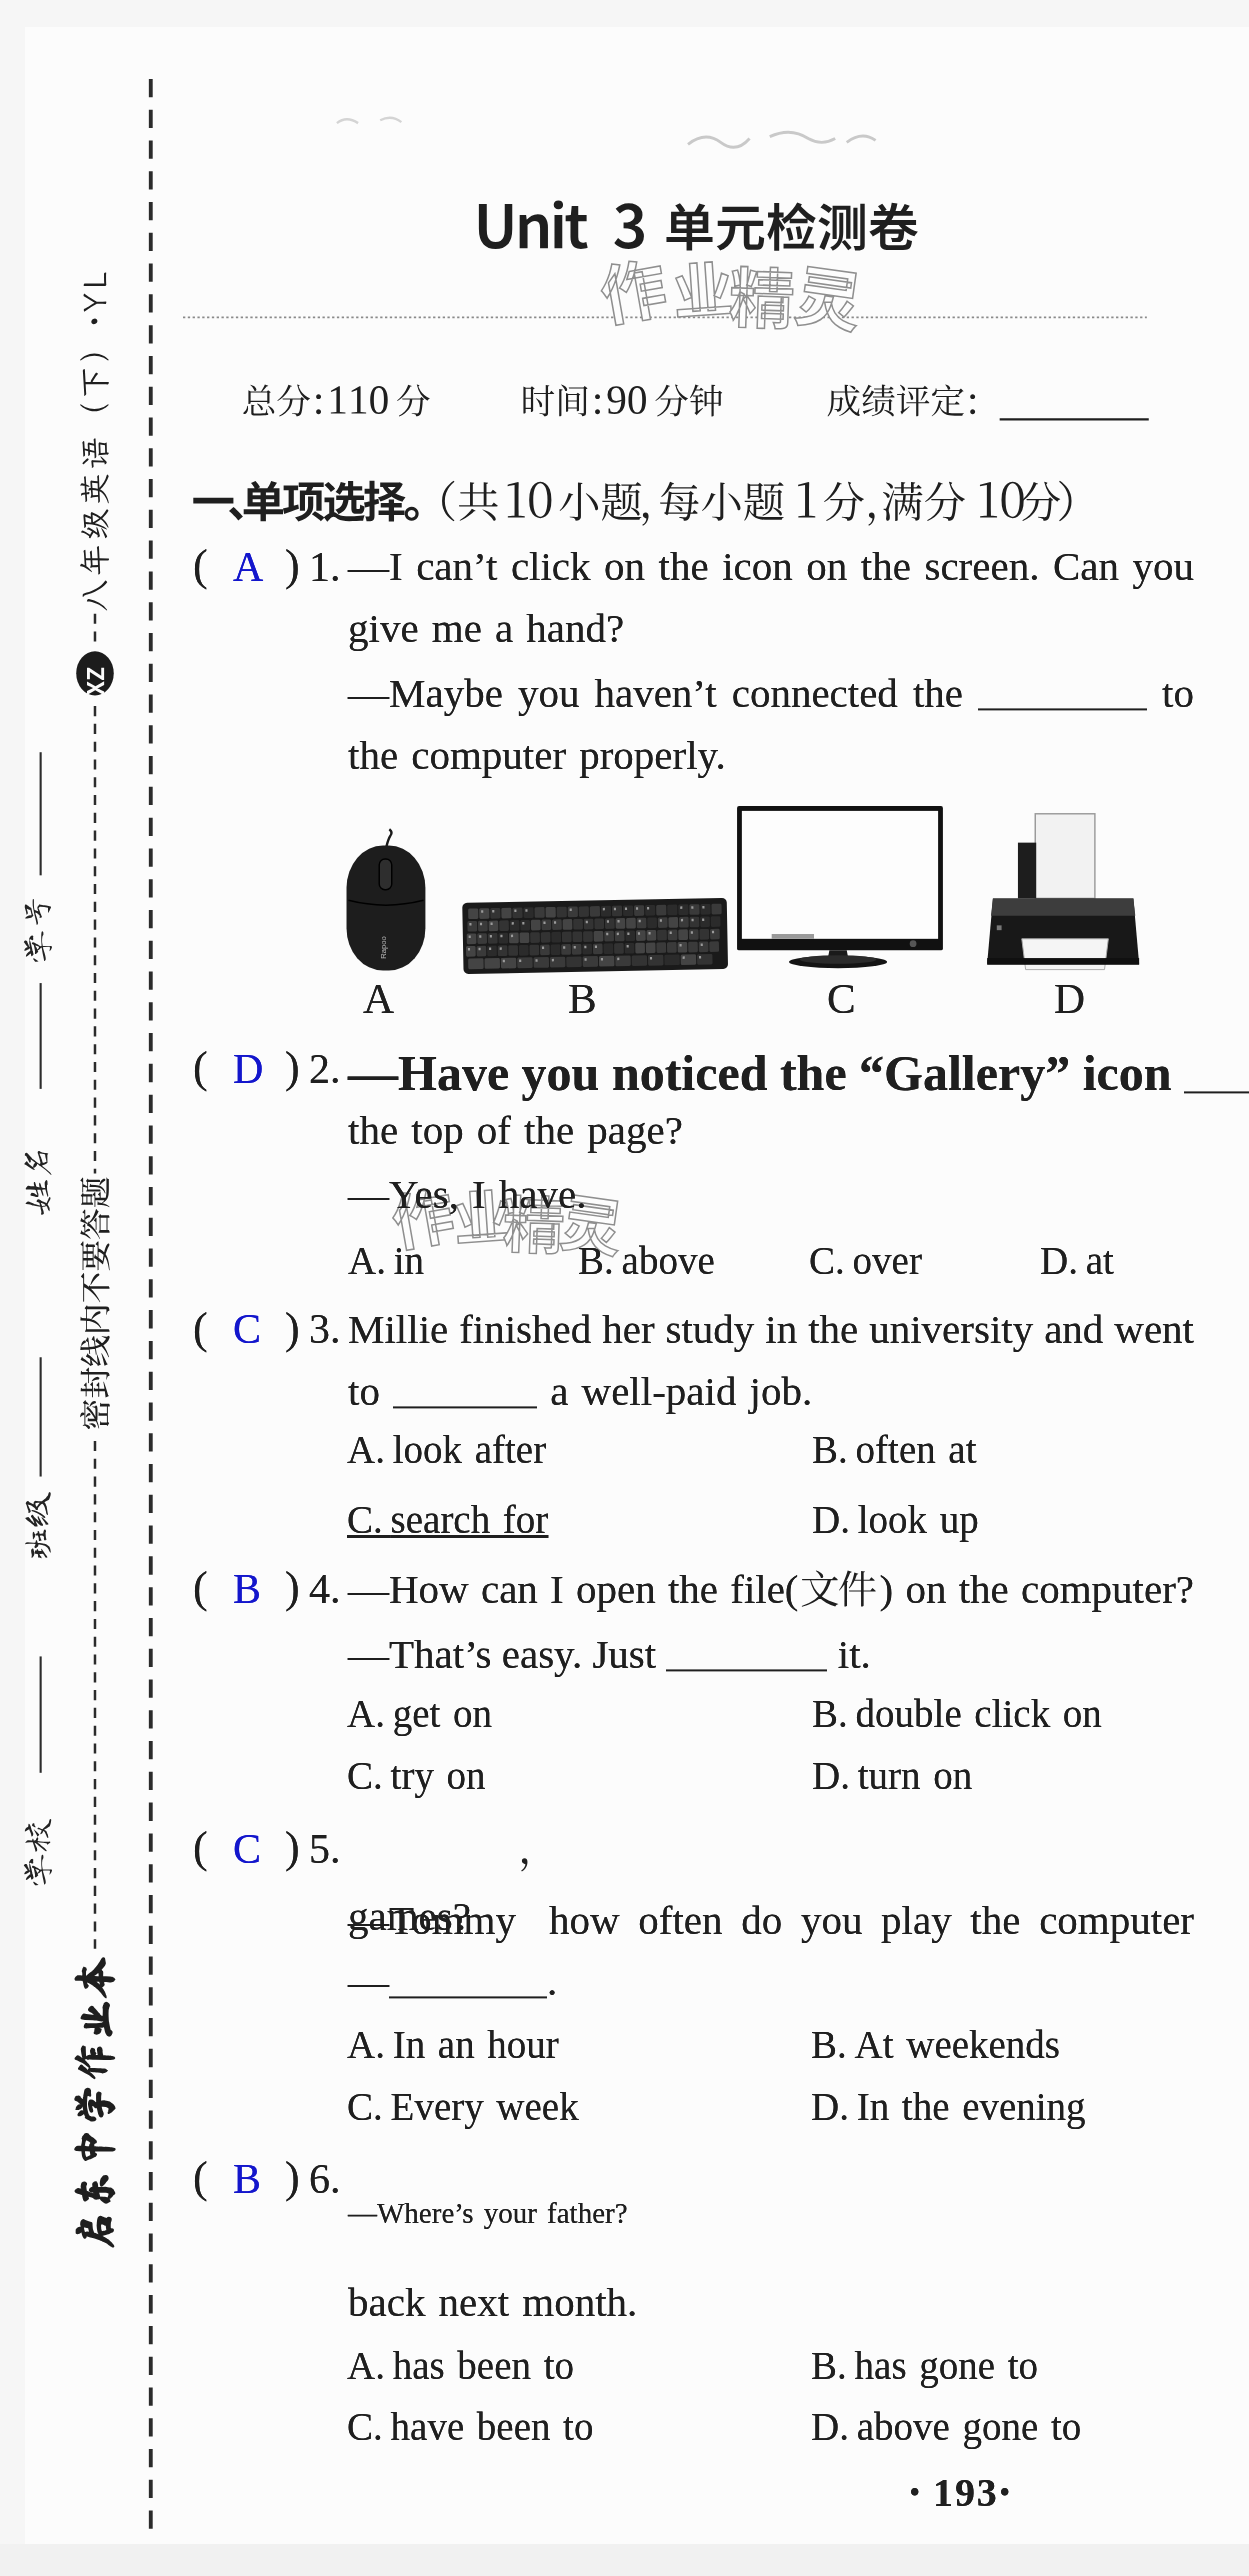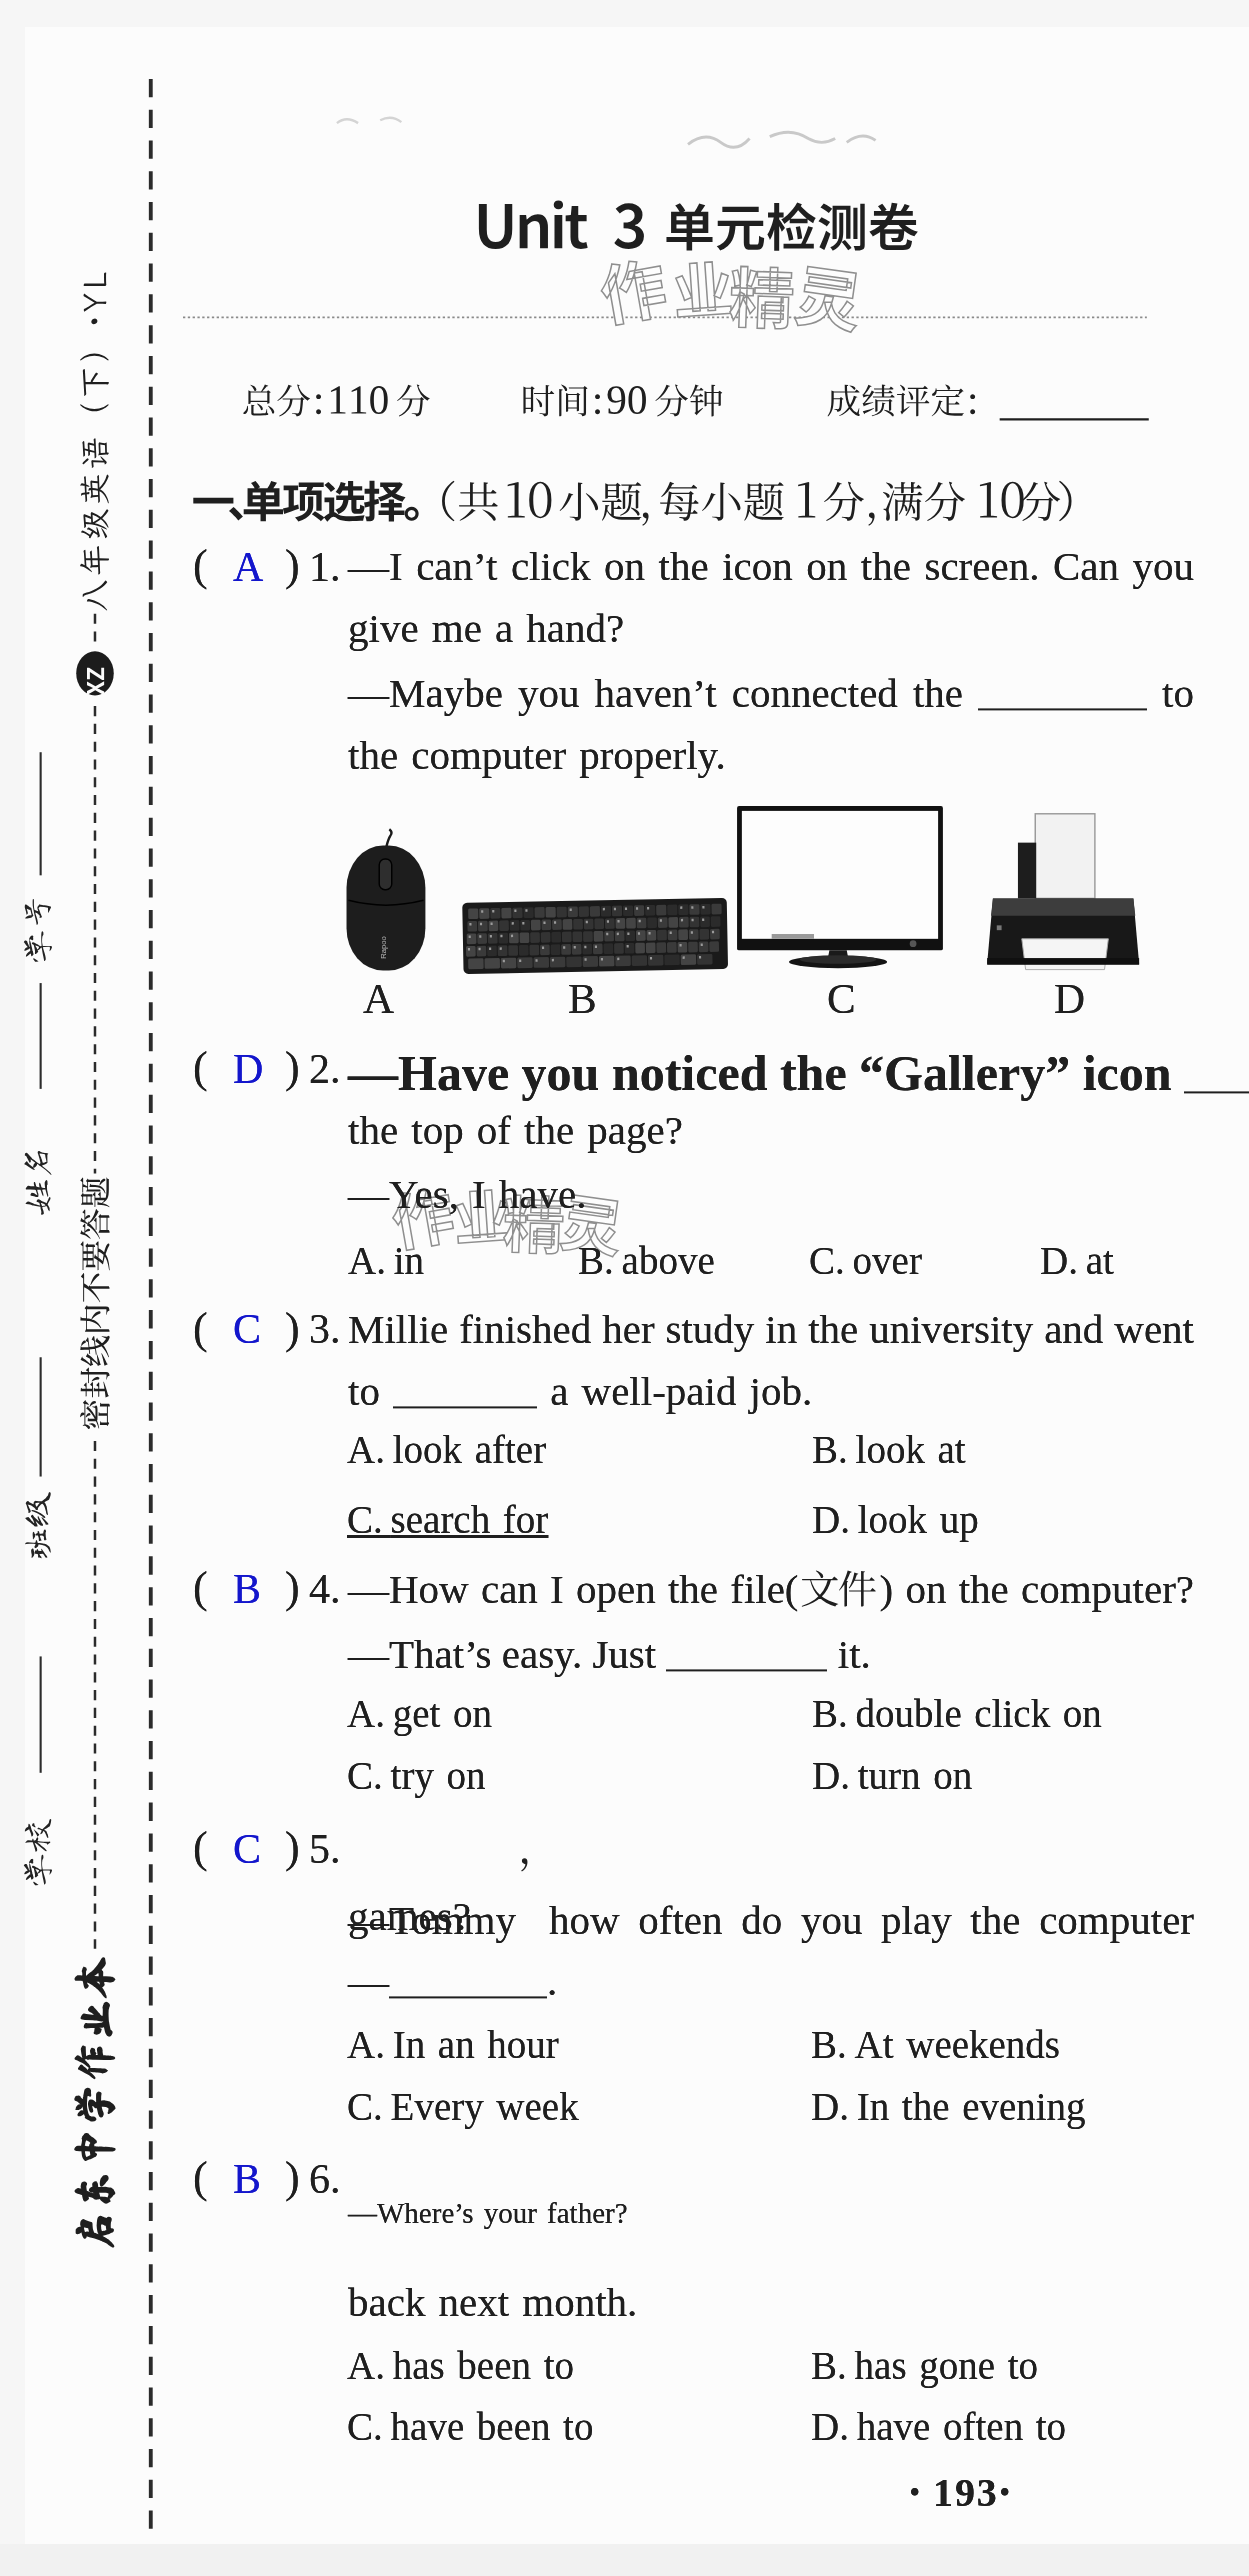--- a/index.html
+++ b/index.html
@@ -66,21 +66,21 @@
 <div class="ln " style="left:578px;top:1241px;font-size:39px;">B. <span class="ot">above</span></div>
 <div class="ln " style="left:809px;top:1241px;font-size:39px;">C. <span class="ot">over</span></div>
 <div class="ln " style="left:1040px;top:1241px;font-size:39px;">D. <span class="ot">at</span></div>
 <div class="ln " style="left:193px;top:1307px;font-size:44px;">(</div>
 <div class="ln " style="left:233px;top:1308px;font-size:42px;color:#1316cc;">C</div>
 <div class="ln " style="left:285px;top:1307px;font-size:44px;">)</div>
 <div class="ln " style="left:309px;top:1308px;font-size:42px;">3.</div>
 <div class="ln " style="left:348px;top:1309px;font-size:41px;width:846px;text-align:justify;text-align-last:justify;word-spacing:0;">Millie finished her study in the university and went</div>
 <div class="ln " style="left:348px;top:1371px;font-size:41px;word-spacing:2.9px;">to <span class="bl" style="width:144px"></span> a well-paid job.</div>
 <div class="ln " style="left:347px;top:1430px;font-size:39px;">A. <span class="ot">look after</span></div>
-<div class="ln " style="left:812px;top:1430px;font-size:39px;">B. <span class="ot">look at</span></div>
+<div class="ln " style="left:812px;top:1430px;font-size:39px;">B. <span class="ot">often at</span></div>
 <div class="ln " style="left:347px;top:1500px;font-size:39px;text-decoration:underline;">C. <span class="ot">search for</span></div>
 <div class="ln " style="left:812px;top:1500px;font-size:39px;">D. <span class="ot">look up</span></div>
 <div class="ln " style="left:193px;top:1566px;font-size:44px;">(</div>
 <div class="ln " style="left:233px;top:1568px;font-size:42px;color:#1316cc;">B</div>
 <div class="ln " style="left:285px;top:1566px;font-size:44px;">)</div>
 <div class="ln " style="left:309px;top:1568px;font-size:42px;">4.</div>
 <div class="ln " style="left:348px;top:1634px;font-size:41px;word-spacing:0px;">—That’s easy. Just <span class="bl" style="width:161px"></span> it.</div>
 <div class="ln " style="left:348px;top:1569px;font-size:41px;width:846px;text-align:justify;text-align-last:justify;word-spacing:0;">—How can I open the file(<span id="wj" class="sp" style="width:81px"></span>) on the computer?</div>
 <div class="ln " style="left:347px;top:1694px;font-size:39px;">A. <span class="ot">get on</span></div>
 <div class="ln " style="left:812px;top:1694px;font-size:39px;">B. <span class="ot">double click on</span></div>
@@ -99,21 +99,21 @@
 <div class="ln " style="left:811px;top:2087px;font-size:39px;">D. <span class="ot">In the evening</span></div>
 <div class="ln " style="left:193px;top:2156px;font-size:44px;">(</div>
 <div class="ln " style="left:233px;top:2158px;font-size:42px;color:#1316cc;">B</div>
 <div class="ln " style="left:285px;top:2156px;font-size:44px;">)</div>
 <div class="ln " style="left:309px;top:2158px;font-size:42px;">6.</div>
 <div class="ln " style="left:348px;top:2159px;font-size:29px;word-spacing:2.9px;margin-top:40px;">—Where’s your father?</div>
 <div class="ln " style="left:348px;top:2282px;font-size:41px;word-spacing:2.9px;">back next month.</div>
 <div class="ln " style="left:347px;top:2346px;font-size:39px;">A. <span class="ot">has been to</span></div>
 <div class="ln " style="left:811px;top:2346px;font-size:39px;">B. <span class="ot">has gone to</span></div>
 <div class="ln " style="left:347px;top:2407px;font-size:39px;">C. <span class="ot">have been to</span></div>
-<div class="ln " style="left:811px;top:2407px;font-size:39px;">D. <span class="ot">have often to</span></div>
+<div class="ln " style="left:811px;top:2407px;font-size:39px;">D. <span class="ot">above gone to</span></div>
 <div class="ln " style="left:910px;top:2479px;font-size:27px;font-weight:bold;">•</div>
 <div class="ln " style="left:933px;top:2473px;font-size:40px;font-weight:bold;letter-spacing:1.9px;">193</div>
 <div class="ln " style="left:1000px;top:2479px;font-size:27px;font-weight:bold;">•</div>
 <svg class="lay" width="1250" height="2576" viewBox="0 0 1299 2678">
       <path d="M515.0 258.8Q511.0 258.8 507.8 257.7Q504.6 256.5 502.3 254.0Q500.0 251.5 498.8 247.5Q497.6 243.5 497.6 237.9V212.2H505.8V238.5Q505.8 243.5 506.9 246.4Q508.1 249.3 510.2 250.5Q512.3 251.7 515.0 251.7Q517.8 251.7 520.0 250.5Q522.1 249.3 523.3 246.4Q524.5 243.5 524.5 238.5V212.2H532.3V237.9Q532.3 243.5 531.2 247.5Q530.0 251.5 527.7 254.0Q525.4 256.5 522.2 257.7Q519.0 258.8 515.0 258.8Z M540.0 258.0V223.6H546.7L547.3 228.2H547.5Q549.8 226.0 552.5 224.3Q555.2 222.7 558.8 222.7Q564.3 222.7 566.8 226.3Q569.4 229.9 569.4 236.4V258.0H561.2V237.5Q561.2 233.2 560.0 231.5Q558.7 229.7 555.9 229.7Q553.7 229.7 552.0 230.8Q550.3 231.9 548.2 234.0V258.0Z M576.2 258.0V223.6H584.3V258.0ZM580.3 217.6Q578.1 217.6 576.8 216.3Q575.4 215.1 575.4 212.9Q575.4 210.9 576.8 209.6Q578.1 208.4 580.3 208.4Q582.4 208.4 583.8 209.6Q585.1 210.9 585.1 212.9Q585.1 215.1 583.8 216.3Q582.4 217.6 580.3 217.6Z M603.6 258.8Q599.7 258.8 597.3 257.3Q594.9 255.7 593.8 252.9Q592.8 250.1 592.8 246.4V230.0H587.8V224.0L593.2 223.6L594.1 214.2H600.9V223.6H609.6V230.0H600.9V246.4Q600.9 249.4 602.1 250.9Q603.3 252.4 605.7 252.4Q606.6 252.4 607.6 252.2Q608.6 251.9 609.3 251.6L610.7 257.6Q609.3 258.0 607.5 258.4Q605.8 258.8 603.6 258.8Z M653.5 258.8Q649.9 258.8 647.1 258.0Q644.3 257.2 642.1 255.7Q640.0 254.3 638.4 252.5L642.3 247.3Q644.3 249.3 646.9 250.7Q649.5 252.2 652.8 252.2Q655.2 252.2 657.1 251.4Q658.9 250.5 660.0 249.0Q661.0 247.4 661.0 245.2Q661.0 242.8 659.9 241.0Q658.7 239.3 655.9 238.3Q653.0 237.4 648.0 237.4V231.4Q652.3 231.4 654.8 230.5Q657.3 229.5 658.4 227.8Q659.5 226.1 659.5 224.0Q659.5 221.1 657.8 219.5Q656.0 217.8 652.9 217.8Q650.4 217.8 648.2 219.0Q646.1 220.1 644.1 222.0L639.8 216.9Q642.7 214.4 646.0 212.9Q649.3 211.4 653.3 211.4Q657.5 211.4 660.8 212.8Q664.0 214.2 665.9 216.9Q667.7 219.5 667.7 223.4Q667.7 227.2 665.6 229.9Q663.6 232.6 659.9 234.0V234.3Q662.5 234.9 664.7 236.5Q666.8 238.0 668.0 240.3Q669.2 242.6 669.2 245.7Q669.2 249.8 667.1 252.8Q664.9 255.7 661.3 257.3Q657.8 258.8 653.5 258.8Z" fill="#1f1f1f"></path>
       <path d="M713.5 222.9H719.3V260.5H713.5ZM703.0 233.4V237.6H730.3V233.4ZM703.0 224.9V229.1H730.3V224.9ZM697.4 220.2H736.1V242.3H697.4ZM692.6 246.3H740.5V251.5H692.6ZM701.7 213.6 706.6 211.3Q708.2 213.0 709.8 215.2Q711.4 217.4 712.2 219.1L707.0 221.6Q706.3 220.0 704.8 217.7Q703.3 215.4 701.7 213.6ZM726.6 211.5 732.9 213.3Q731.2 216.0 729.4 218.5Q727.6 221.1 726.1 222.8L721.1 221.1Q722.1 219.8 723.1 218.1Q724.1 216.4 725.0 214.7Q726.0 212.9 726.6 211.5Z M773.0 233.1H778.9V252.0Q778.9 253.5 779.3 253.9Q779.7 254.3 781.1 254.3Q781.4 254.3 782.1 254.3Q782.8 254.3 783.7 254.3Q784.5 254.3 785.3 254.3Q786.0 254.3 786.5 254.3Q787.4 254.3 787.9 253.7Q788.4 253.0 788.6 251.0Q788.8 249.1 788.9 245.2Q789.6 245.6 790.5 246.1Q791.4 246.6 792.4 247.0Q793.4 247.4 794.2 247.6Q793.9 252.3 793.2 254.9Q792.5 257.5 791.0 258.6Q789.6 259.7 787.0 259.7Q786.5 259.7 785.6 259.7Q784.7 259.7 783.6 259.7Q782.5 259.7 781.6 259.7Q780.6 259.7 780.2 259.7Q777.4 259.7 775.8 259.0Q774.3 258.3 773.7 256.6Q773.0 254.9 773.0 252.1ZM745.9 229.5H793.2V235.0H745.9ZM750.7 215.0H788.5V220.4H750.7ZM758.4 233.8H764.5Q764.2 238.2 763.5 242.2Q762.7 246.1 761.1 249.5Q759.4 252.9 756.4 255.7Q753.3 258.5 748.4 260.5Q747.9 259.4 746.9 258.0Q745.9 256.7 744.9 255.9Q749.2 254.3 751.8 252.0Q754.4 249.7 755.8 246.8Q757.1 244.0 757.7 240.7Q758.2 237.4 758.4 233.8Z M798.2 220.8H814.4V226.1H798.2ZM804.6 211.1H809.8V260.6H804.6ZM804.5 224.6 807.6 225.8Q807.1 228.9 806.4 232.2Q805.6 235.6 804.6 238.7Q803.7 241.9 802.5 244.7Q801.4 247.5 800.1 249.4Q799.9 248.6 799.4 247.5Q799.0 246.5 798.5 245.5Q798.0 244.5 797.5 243.7Q798.6 242.1 799.7 239.8Q800.7 237.6 801.7 235.0Q802.6 232.4 803.3 229.7Q804.0 227.0 804.5 224.6ZM809.6 227.7Q810.0 228.2 810.9 229.5Q811.8 230.8 812.8 232.4Q813.8 233.9 814.7 235.2Q815.5 236.5 815.8 237.1L812.5 241.0Q812.1 239.9 811.4 238.3Q810.7 236.8 809.9 235.2Q809.0 233.5 808.3 232.1Q807.5 230.6 807.0 229.7ZM831.1 212.8Q832.5 214.6 834.4 216.6Q836.3 218.5 838.6 220.4Q840.8 222.3 843.2 223.9Q845.6 225.5 847.8 226.7Q847.3 227.3 846.8 228.3Q846.2 229.3 845.8 230.3Q845.4 231.3 845.1 232.1Q841.8 230.0 838.5 227.3Q835.1 224.5 832.1 221.4Q829.1 218.4 827.0 215.5ZM828.5 210.6 833.4 212.4Q831.3 216.4 828.3 220.2Q825.4 224.0 822.0 227.2Q818.6 230.4 815.2 232.8Q814.9 232.3 814.3 231.4Q813.7 230.5 813.1 229.6Q812.4 228.7 811.9 228.2Q815.2 226.2 818.3 223.4Q821.4 220.6 824.0 217.4Q826.7 214.1 828.5 210.6ZM820.7 227.4H839.3V232.2H820.7ZM816.9 237.5 821.3 236.4Q822.0 238.3 822.6 240.6Q823.2 242.9 823.8 245.1Q824.3 247.2 824.5 248.9L819.9 250.2Q819.7 248.5 819.2 246.3Q818.7 244.1 818.1 241.8Q817.5 239.5 816.9 237.5ZM827.0 236.0 831.4 235.3Q831.9 237.3 832.4 239.6Q832.8 241.8 833.2 244.0Q833.6 246.1 833.7 247.9L829.0 248.6Q828.9 246.9 828.6 244.7Q828.3 242.5 827.9 240.2Q827.5 237.9 827.0 236.0ZM839.9 235.3 844.9 236.5Q843.7 239.6 842.2 243.1Q840.7 246.5 839.2 249.7Q837.6 252.9 836.2 255.3L832.2 254.1Q833.2 252.3 834.3 249.9Q835.4 247.6 836.4 245.0Q837.5 242.5 838.4 240.0Q839.3 237.5 839.9 235.3ZM814.3 253.4H845.8V258.4H814.3Z M874.7 251.6 878.1 249.6Q879.3 250.8 880.7 252.3Q882.0 253.8 883.2 255.3Q884.4 256.7 885.0 257.9L881.4 260.2Q880.8 259.1 879.6 257.6Q878.5 256.1 877.2 254.5Q875.9 252.9 874.7 251.6ZM865.3 214.0H883.9V248.1H879.4V218.1H869.6V248.4H865.3ZM894.1 211.9H898.7V254.7Q898.7 256.7 898.2 257.8Q897.7 258.9 896.5 259.5Q895.4 260.1 893.4 260.3Q891.5 260.4 888.6 260.4Q888.5 259.5 888.1 258.1Q887.6 256.8 887.2 255.7Q889.1 255.8 890.8 255.8Q892.5 255.8 893.1 255.8Q894.1 255.8 894.1 254.7ZM886.9 216.0H891.2V248.4H886.9ZM872.3 221.3H876.4V241.2Q876.4 243.8 876.0 246.6Q875.6 249.3 874.5 251.9Q873.3 254.5 871.1 256.7Q869.0 258.9 865.4 260.6Q865.2 260.1 864.7 259.4Q864.3 258.8 863.8 258.1Q863.3 257.4 862.9 257.1Q866.0 255.6 867.9 253.8Q869.8 252.0 870.8 249.9Q871.7 247.8 872.0 245.6Q872.3 243.4 872.3 241.1ZM852.7 215.7 856.1 211.6Q857.5 212.3 859.2 213.2Q860.8 214.2 862.4 215.1Q863.9 216.1 864.9 216.9L861.4 221.5Q860.5 220.7 859.0 219.6Q857.5 218.6 855.9 217.6Q854.2 216.5 852.7 215.7ZM850.6 229.9 853.8 225.8Q855.3 226.5 856.9 227.4Q858.6 228.3 860.1 229.2Q861.7 230.1 862.7 230.9L859.3 235.4Q858.4 234.6 856.9 233.7Q855.4 232.7 853.7 231.7Q852.1 230.7 850.6 229.9ZM851.6 257.1Q852.6 255.0 853.8 252.2Q855.0 249.4 856.3 246.2Q857.5 243.1 858.5 240.0L863.1 243.0Q862.2 245.8 861.1 248.8Q860.1 251.7 858.9 254.6Q857.8 257.4 856.7 260.0Z M918.4 238.3H936.1V243.1H918.4ZM914.7 238.3H920.2V252.5Q920.2 253.5 920.6 254.0Q920.9 254.5 922.0 254.7Q923.1 254.9 925.1 254.9Q925.7 254.9 927.0 254.9Q928.2 254.9 929.9 254.9Q931.5 254.9 933.1 254.9Q934.8 254.9 936.2 254.9Q937.5 254.9 938.3 254.9Q940.0 254.9 940.9 254.4Q941.7 254.0 942.1 252.6Q942.5 251.3 942.7 248.6Q943.7 249.2 945.2 249.8Q946.7 250.3 947.9 250.6Q947.5 254.3 946.6 256.3Q945.7 258.4 943.8 259.1Q942.0 259.9 938.6 259.9Q938.0 259.9 936.7 259.9Q935.3 259.9 933.5 259.9Q931.7 259.9 929.9 259.9Q928.1 259.9 926.7 259.9Q925.4 259.9 924.8 259.9Q920.9 259.9 918.7 259.3Q916.5 258.7 915.6 257.1Q914.7 255.5 914.7 252.5ZM934.3 238.3H940.0Q940.0 238.3 940.0 239.0Q940.0 239.7 939.9 240.2Q939.5 244.7 939.1 246.9Q938.6 249.2 937.7 250.1Q937.0 250.8 936.1 251.2Q935.1 251.5 934.0 251.6Q932.9 251.6 931.1 251.6Q929.3 251.6 927.2 251.6Q927.1 250.5 926.8 249.3Q926.4 248.1 925.8 247.2Q927.6 247.4 929.1 247.4Q930.6 247.5 931.3 247.5Q932.5 247.5 933.0 247.0Q933.4 246.5 933.8 244.7Q934.1 242.9 934.3 238.9ZM905.0 228.7H952.1V233.8H905.0ZM908.3 219.3H948.7V224.2H908.3ZM936.7 229.2Q938.4 231.8 941.0 234.2Q943.6 236.5 947.0 238.2Q950.3 240.0 954.1 241.0Q953.4 241.6 952.7 242.4Q952.0 243.2 951.4 244.1Q950.8 245.0 950.4 245.7Q946.4 244.4 942.9 242.2Q939.5 240.0 936.7 237.1Q933.9 234.2 931.9 230.8ZM926.8 210.9 932.7 211.5Q931.9 216.6 930.0 221.6Q928.2 226.6 925.1 231.0Q922.1 235.5 917.6 239.2Q913.1 243.0 907.0 245.8Q906.7 245.0 906.1 244.1Q905.5 243.2 904.8 242.4Q904.1 241.6 903.5 241.0Q909.3 238.6 913.4 235.3Q917.6 232.0 920.4 228.0Q923.1 224.0 924.7 219.7Q926.2 215.3 926.8 210.9ZM912.5 214.3 916.9 211.9Q918.2 213.3 919.5 215.1Q920.8 216.8 921.5 218.1L916.8 220.8Q916.2 219.5 915.0 217.6Q913.8 215.8 912.5 214.3ZM940.2 212.2 945.5 213.8Q944.1 216.1 942.5 218.2Q941.0 220.4 939.7 221.9L935.4 220.4Q936.2 219.2 937.1 217.8Q938.0 216.4 938.8 214.9Q939.7 213.4 940.2 212.2Z" fill="#1f1f1f"></path>
       <path d="M278.7 401.1Q278.5 401.4 278.2 401.6Q277.8 401.7 277.2 401.6Q276.3 402.9 274.8 404.5Q273.3 406.1 271.8 407.4H270.9Q271.6 406.4 272.4 405.0Q273.2 403.6 273.9 402.2Q274.6 400.8 275.1 399.7ZM260.4 399.9Q262.4 400.6 263.6 401.4Q264.9 402.3 265.5 403.1Q266.1 403.9 266.2 404.7Q266.4 405.4 266.1 405.8Q265.8 406.3 265.3 406.4Q264.8 406.5 264.2 406.1Q263.9 405.1 263.2 404.1Q262.5 403.0 261.6 401.9Q260.8 400.9 260.0 400.2ZM277.2 407.0 278.5 405.6 281.3 407.7Q281.1 407.9 280.7 408.1Q280.4 408.3 279.9 408.3V419.0Q279.9 419.1 279.6 419.3Q279.2 419.4 278.8 419.6Q278.3 419.7 277.9 419.7H277.6V407.0ZM260.3 419.2Q260.3 419.3 260.0 419.5Q259.7 419.7 259.3 419.8Q258.9 420.0 258.4 420.0H258.0V407.0V405.8L260.5 407.0H278.9V408.0H260.3ZM278.8 416.7V417.8H259.0V416.7ZM264.4 421.2Q264.3 421.9 263.3 422.0V429.0Q263.3 429.5 263.6 429.6Q263.9 429.8 265.3 429.8H270.3Q272.0 429.8 273.3 429.7Q274.5 429.7 275.0 429.7Q275.4 429.6 275.6 429.6Q275.7 429.5 275.9 429.2Q276.1 428.8 276.4 427.8Q276.7 426.7 277.0 425.3H277.4L277.5 429.4Q278.2 429.6 278.4 429.8Q278.7 430.0 278.7 430.4Q278.7 430.8 278.4 431.1Q278.0 431.4 277.1 431.5Q276.3 431.7 274.6 431.8Q272.9 431.9 270.2 431.9H265.0Q263.4 431.9 262.5 431.6Q261.6 431.4 261.3 430.9Q261.0 430.4 261.0 429.5V420.8ZM257.4 422.0Q257.8 424.0 257.6 425.6Q257.3 427.2 256.7 428.3Q256.1 429.4 255.4 429.9Q254.7 430.4 254.0 430.5Q253.2 430.6 252.9 430.1Q252.6 429.6 252.8 429.1Q253.1 428.6 253.6 428.2Q254.4 427.7 255.1 426.8Q255.8 425.8 256.2 424.6Q256.7 423.3 256.7 421.9ZM278.7 421.7Q280.8 422.8 282.1 423.9Q283.4 425.0 284.0 426.0Q284.7 427.0 284.8 427.9Q284.9 428.7 284.6 429.3Q284.4 429.8 283.9 429.9Q283.3 430.0 282.7 429.5Q282.5 428.3 281.8 426.9Q281.1 425.5 280.1 424.3Q279.2 423.0 278.3 422.0ZM267.4 419.6Q269.3 420.3 270.5 421.2Q271.7 422.1 272.2 422.9Q272.8 423.8 272.9 424.6Q273.0 425.3 272.8 425.8Q272.5 426.3 272.0 426.4Q271.5 426.5 271.0 426.0Q270.8 425.0 270.2 423.8Q269.6 422.7 268.7 421.7Q267.8 420.6 267.0 419.9Z M311.3 400.4Q311.1 400.8 310.8 401.2Q310.5 401.7 310.0 402.2L309.9 401.1Q310.8 403.8 312.5 406.4Q314.2 408.9 316.6 411.0Q319.1 413.0 322.1 414.2L322.0 414.6Q321.3 414.8 320.7 415.3Q320.0 415.8 319.7 416.5Q315.3 413.9 312.6 409.8Q309.9 405.8 308.6 399.8L308.9 399.6ZM303.3 401.3Q303.2 401.5 302.9 401.7Q302.6 401.8 301.9 401.8Q300.8 404.4 298.9 407.2Q297.0 410.0 294.4 412.5Q291.8 415.0 288.5 416.8L288.1 416.4Q290.9 414.3 293.2 411.5Q295.5 408.7 297.1 405.7Q298.7 402.7 299.6 399.9ZM304.1 414.3Q303.9 416.1 303.5 418.0Q303.2 420.0 302.4 421.9Q301.6 423.9 300.1 425.8Q298.6 427.7 296.3 429.5Q293.9 431.3 290.4 432.9L290.0 432.3Q293.8 430.2 296.1 427.9Q298.4 425.5 299.5 423.2Q300.6 420.8 300.9 418.6Q301.3 416.3 301.4 414.3ZM312.1 414.3 313.5 412.8 316.2 415.1Q316.0 415.3 315.7 415.5Q315.4 415.6 314.8 415.6Q314.6 419.8 314.2 423.1Q313.9 426.3 313.3 428.5Q312.7 430.6 311.9 431.4Q311.2 432.1 310.1 432.4Q309.1 432.8 307.8 432.8Q307.9 432.3 307.7 431.8Q307.5 431.3 307.1 431.0Q306.7 430.7 305.6 430.4Q304.4 430.2 303.3 430.0L303.3 429.4Q304.2 429.4 305.3 429.5Q306.5 429.6 307.4 429.7Q308.4 429.8 308.8 429.8Q309.8 429.8 310.2 429.4Q310.8 428.8 311.3 426.8Q311.7 424.7 312.0 421.5Q312.3 418.3 312.5 414.3ZM313.7 414.3V415.4H293.7L293.4 414.3Z" fill="#1f1f1f"></path>
       <path d="M333.5 428.1Q333.5 429.1 332.7 429.9Q332.0 430.6 330.9 430.6Q329.9 430.6 329.1 429.9Q328.4 429.1 328.4 428.1Q328.4 427.0 329.1 426.3Q329.9 425.5 330.9 425.5Q332.0 425.5 332.7 426.3Q333.5 427.0 333.5 428.1ZM333.5 412.4Q333.5 413.4 332.7 414.2Q332.0 414.9 330.9 414.9Q329.9 414.9 329.1 414.2Q328.4 413.4 328.4 412.4Q328.4 411.3 329.1 410.6Q329.9 409.8 330.9 409.8Q332.0 409.8 332.7 410.6Q333.5 411.3 333.5 412.4Z" fill="#1f1f1f"></path>
       <path d="M353.1 428.3 358.9 428.9V430.0H343.7V428.9L349.5 428.3V405.4L343.8 407.4V406.3L352.0 401.6H353.1Z M374.6 428.3 380.4 428.9V430.0H365.2V428.9L371.0 428.3V405.4L365.3 407.4V406.3L373.5 401.6H374.6Z M402.8 415.8Q402.8 430.4 393.6 430.4Q389.1 430.4 386.9 426.7Q384.6 422.9 384.6 415.8Q384.6 408.8 386.9 405.1Q389.1 401.4 393.7 401.4Q398.2 401.4 400.5 405.1Q402.8 408.7 402.8 415.8ZM398.9 415.8Q398.9 409.0 397.7 406.1Q396.4 403.1 393.6 403.1Q390.8 403.1 389.6 405.9Q388.4 408.7 388.4 415.8Q388.4 422.9 389.7 425.9Q390.9 428.8 393.6 428.8Q396.3 428.8 397.6 425.7Q398.9 422.7 398.9 415.8Z" fill="#1f1f1f"></path>
       <path d="M435.8 400.4Q435.6 400.8 435.3 401.2Q434.9 401.7 434.5 402.2L434.3 401.1Q435.3 403.8 437.0 406.4Q438.7 408.9 441.1 411.0Q443.5 413.0 446.6 414.2L446.5 414.6Q445.7 414.8 445.1 415.3Q444.5 415.8 444.2 416.5Q439.7 413.9 437.1 409.8Q434.4 405.8 433.0 399.8L433.4 399.6ZM427.8 401.3Q427.6 401.5 427.3 401.7Q427.0 401.8 426.4 401.8Q425.2 404.4 423.3 407.2Q421.4 410.0 418.8 412.5Q416.2 415.0 413.0 416.8L412.6 416.4Q415.4 414.3 417.6 411.5Q419.9 408.7 421.6 405.7Q423.2 402.7 424.1 399.9ZM428.5 414.3Q428.3 416.1 428.0 418.0Q427.6 420.0 426.8 421.9Q426.0 423.9 424.6 425.8Q423.1 427.7 420.7 429.5Q418.4 431.3 414.9 432.9L414.4 432.3Q418.3 430.2 420.5 427.9Q422.8 425.5 423.9 423.2Q425.0 420.8 425.4 418.6Q425.8 416.3 425.9 414.3ZM436.5 414.3 437.9 412.8 440.7 415.1Q440.5 415.3 440.1 415.5Q439.8 415.6 439.2 415.6Q439.1 419.8 438.7 423.1Q438.3 426.3 437.7 428.5Q437.2 430.6 436.3 431.4Q435.6 432.1 434.6 432.4Q433.5 432.8 432.3 432.8Q432.3 432.3 432.1 431.8Q432.0 431.3 431.6 431.0Q431.1 430.7 430.0 430.4Q428.9 430.2 427.8 430.0L427.8 429.4Q428.6 429.4 429.8 429.5Q430.9 429.6 431.9 429.7Q432.9 429.8 433.3 429.8Q434.2 429.8 434.7 429.4Q435.3 428.8 435.7 426.8Q436.1 424.7 436.4 421.5Q436.8 418.3 436.9 414.3ZM438.2 414.3V415.4H418.1L417.8 414.3Z" fill="#1f1f1f"></path>

